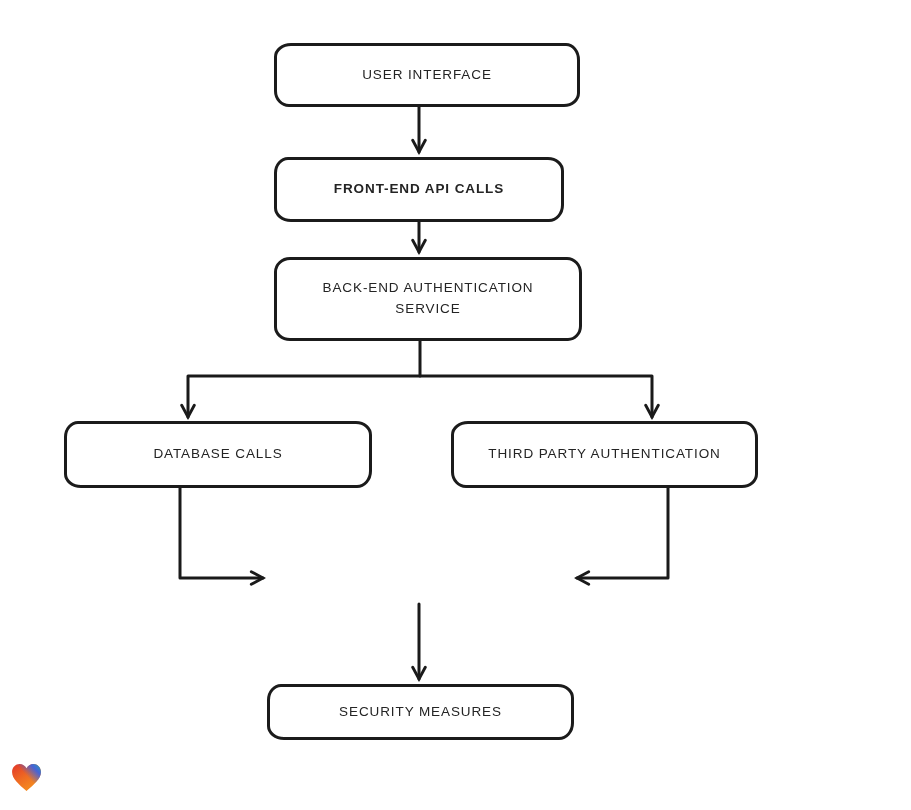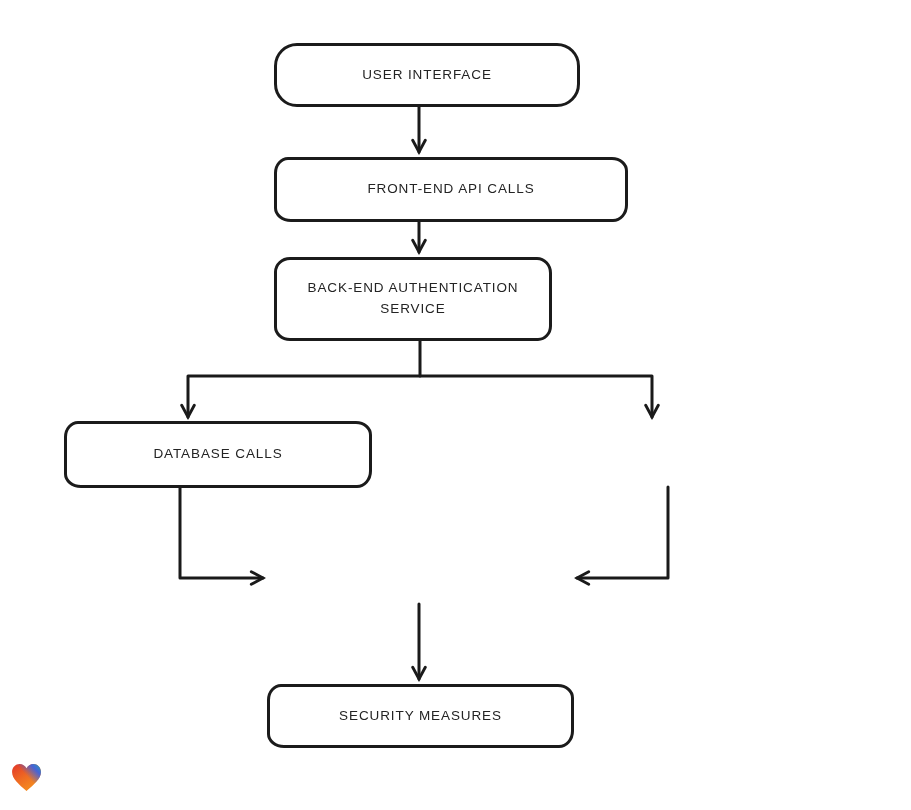--- a/index.html
+++ b/index.html
@@ -68,40 +68,43 @@
       <path d="M419 106 L419 152" marker-end="url(#arrowhead)"></path>
       <path d="M419 221 L419 252" marker-end="url(#arrowhead)"></path>
       <path d="M420 340 L420 376"></path>
       <path d="M188 417 L188 376 L652 376 L652 417" marker-start="url(#arrowhead)" marker-end="url(#arrowhead)"></path>
       <path d="M180 487 L180 578 L263 578" marker-end="url(#arrowhead)"></path>
       <path d="M668 487 L668 578 L577 578" marker-end="url(#arrowhead)"></path>
       <path d="M419 604 L419 679" marker-end="url(#arrowhead)"></path>
     </g>
   </svg>
 
-  <div class="node r1" style="left:274px; top:43px; width:306px; height:64px;border-radius:23px;">
+  <div class="node r1" style="left:274px; top:43px; width:306px; height:64px;">
     <span class="node-label">USER INTERFACE</span>
   </div>
 
-  <div class="node r2" style="left:274px; top:157px; width:354px; height:65px;">
+  <div class="node r2" style="left:274px; top:157px; width:290px; height:65px;font-weight:bold;">
     <span class="node-label">FRONT-END API CALLS</span>
   </div>
 
-  <div class="node r3" style="left:274px; top:257px; width:278px; height:84px;">
+  <div class="node r3" style="left:274px; top:257px; width:308px; height:84px;">
     <span class="node-label">BACK-END AUTHENTICATION
 SERVICE</span>
   </div>
 
   <div class="node r2" style="left:64px; top:421px; width:308px; height:67px;">
     <span class="node-label">DATABASE CALLS</span>
   </div>
 
+  <div class="node r1" style="left:451px; top:421px; width:307px; height:67px;">
+    <span class="node-label">THIRD PARTY AUTHENTICATION</span>
+  </div>
 
 
-  <div class="node r2" style="left:267px; top:684px; width:307px; height:64px;">
+  <div class="node r2" style="left:267px; top:684px; width:307px; height:56px;">
     <span class="node-label">SECURITY MEASURES</span>
   </div>
 
   <svg id="logo" viewBox="0 0 32 32" xmlns="http://www.w3.org/2000/svg">
     <defs>
       <clipPath id="heartClip">
         <path d="M16 29 C 8.5 22.5, 2 17.2, 2 10.6 C 2 5.8 5.6 2.8 9.3 2.8 C 12.1 2.8 14.6 4.5 16 7 C 17.4 4.5 19.9 2.8 22.7 2.8 C 26.4 2.8 30 5.8 30 10.6 C 30 17.2 23.5 22.5 16 29 Z"></path>
       </clipPath>
       <linearGradient id="heartBase" x1="0" y1="0" x2="0.62" y2="1">
         <stop offset="0" stop-color="#e02b2b"></stop>

